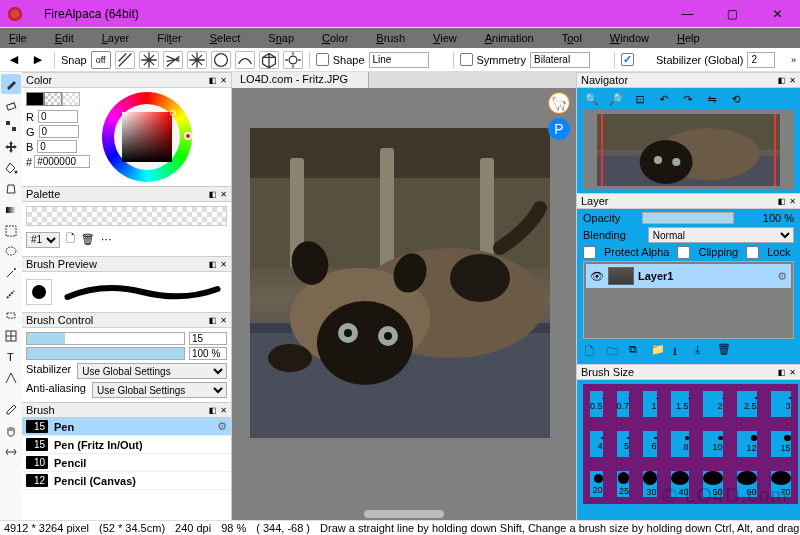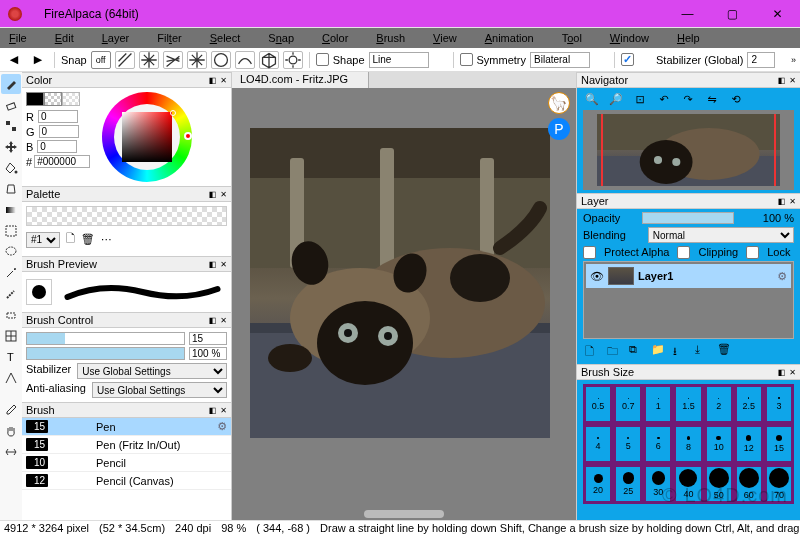--- a/index.html
+++ b/index.html
@@ -66,21 +66,21 @@
 .bcontrol .slider .fill { height:100%; background:#a8d8f0; }
 .bcontrol .val { width:38px; border:1px solid #aaa; height:13px; font-size:10px; padding:0 2px; text-align:left; }
 .bcontrol .crow { display:flex; gap:6px; margin-top:3px; font-size:10px; }
 .bcontrol .crow select { flex:1; border:1px solid #aaa; height:16px; font-size:10px; }
 
 .brushlist { flex:1; overflow:hidden; display:flex; flex-direction:column; }
 .brushlist .items { overflow-y:auto; }
 .brow { display:flex; align-items:center; height:18px; padding:0 4px; gap:6px; border-bottom:1px solid #eee; }
 .brow.sel { background:#a8d8ff; }
 .brow .bw { width:22px; font-size:10px; text-align:right; background:#000; color:#fff; padding:1px 3px; border-radius:1px; }
-.brow .bn { font-size:11px; font-weight:normal;margin-left:42px; }
+.brow .bn { font-size:11px; font-weight:bold; }
 .gear { margin-left:auto; font-size:11px; color:#667; }
 
 .canvas { flex:1; background:#808080; position:relative; display:flex; flex-direction:column; }
 .canvas-tab { height:16px; background:#ddd; display:flex; }
 .canvas-tab .tab { padding:1px 20px 1px 8px; background:#eee; border-right:1px solid #aaa; font-size:10px; position:relative; }
 .canvas-area { flex:1; position:relative; overflow:hidden; }
 .photo { position:absolute; left:18px; top:40px; width:300px; height:310px; background:linear-gradient(180deg,#3a3228 0%,#51493a 35%,#6b6150 55%,#4a4a52 75%,#3b3b44 100%); }
 .cat { position:absolute; inset:0; }
 .corner-icons { position:absolute; right:6px; top:4px; display:flex; flex-direction:column; gap:4px; }
 .cicon { width:22px; height:22px; border-radius:50%; display:flex;align-items:center;justify-content:center;font-size:14px;color:#fff;}
@@ -106,21 +106,21 @@
 .layers { height:78px; background:#808080; border:1px solid #aaa; padding:2px; }
 .lrow { display:flex; align-items:center; height:24px; background:#a8d8ff; padding:0 4px; gap:4px; }
 .lrow .eye { width:14px; }
 .lrow .lthumb { width:26px; height:18px; background:linear-gradient(180deg,#5a5244,#3b3b44); border:1px solid #666; }
 .lrow .lname { font-weight:bold; font-size:11px; }
 .lbtns { display:flex; gap:8px; padding:4px 2px; }
 .lbtns .lb { width:14px; height:14px; }
 
 .bsizepanel { padding:4px 6px; flex:1; }
 .bsgrid { display:grid; grid-template-columns:repeat(7,1fr); gap:0; }
-.bscell { height:40px; display:flex; flex-direction:column; align-items:center; justify-content:center; border:3px solid #701a75; }
+.bscell { height:40px; display:flex; flex-direction:column; align-items:flex-end; justify-content:center; border:7px solid #701a75; }
 .bscell .d { background:#000; border-radius:50%; }
 .bscell .t { font-size:9px; margin-top:2px; }
 
 .statusbar { height:15px; display:flex; align-items:center; padding:0 4px; gap:10px; font-size:10px; background:#fff; border-top:1px solid #ddd; white-space:nowrap; overflow:hidden; }
 
 .watermark { position:absolute; right:12px; bottom:28px; font-size:20px; color:rgba(0,0,0,0.25); font-weight:300; letter-spacing:1px; pointer-events:none; }
 </style>
 </head>
 <body>
 

